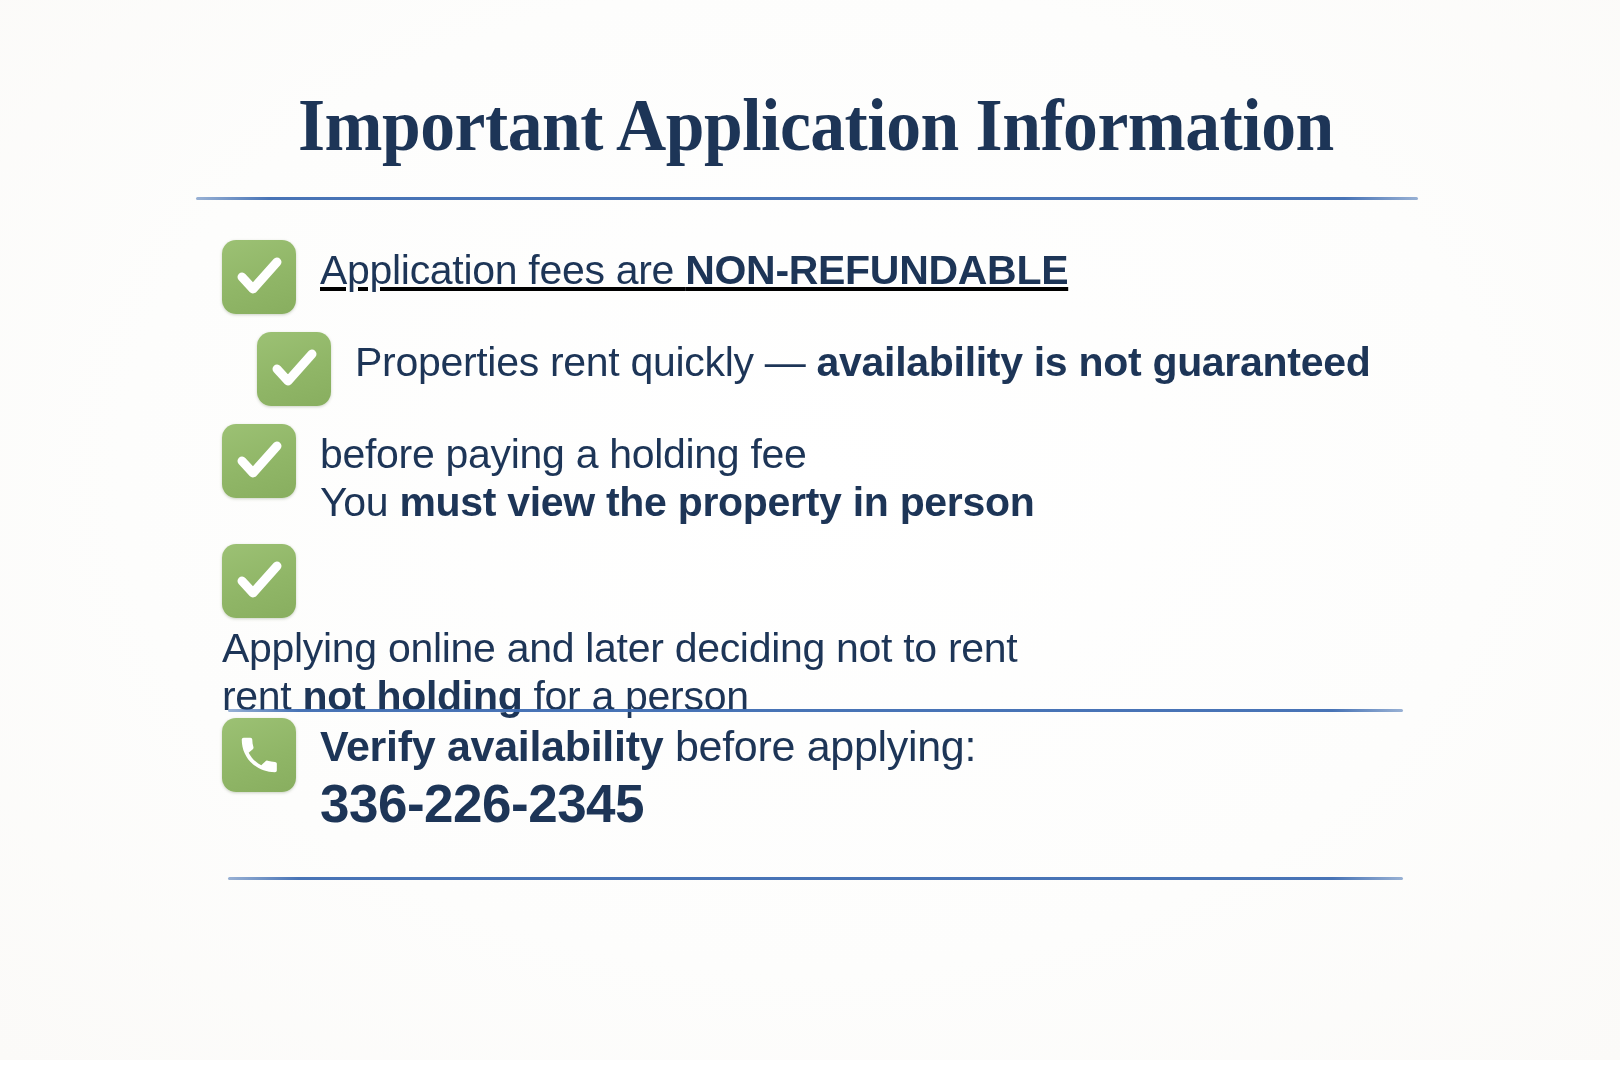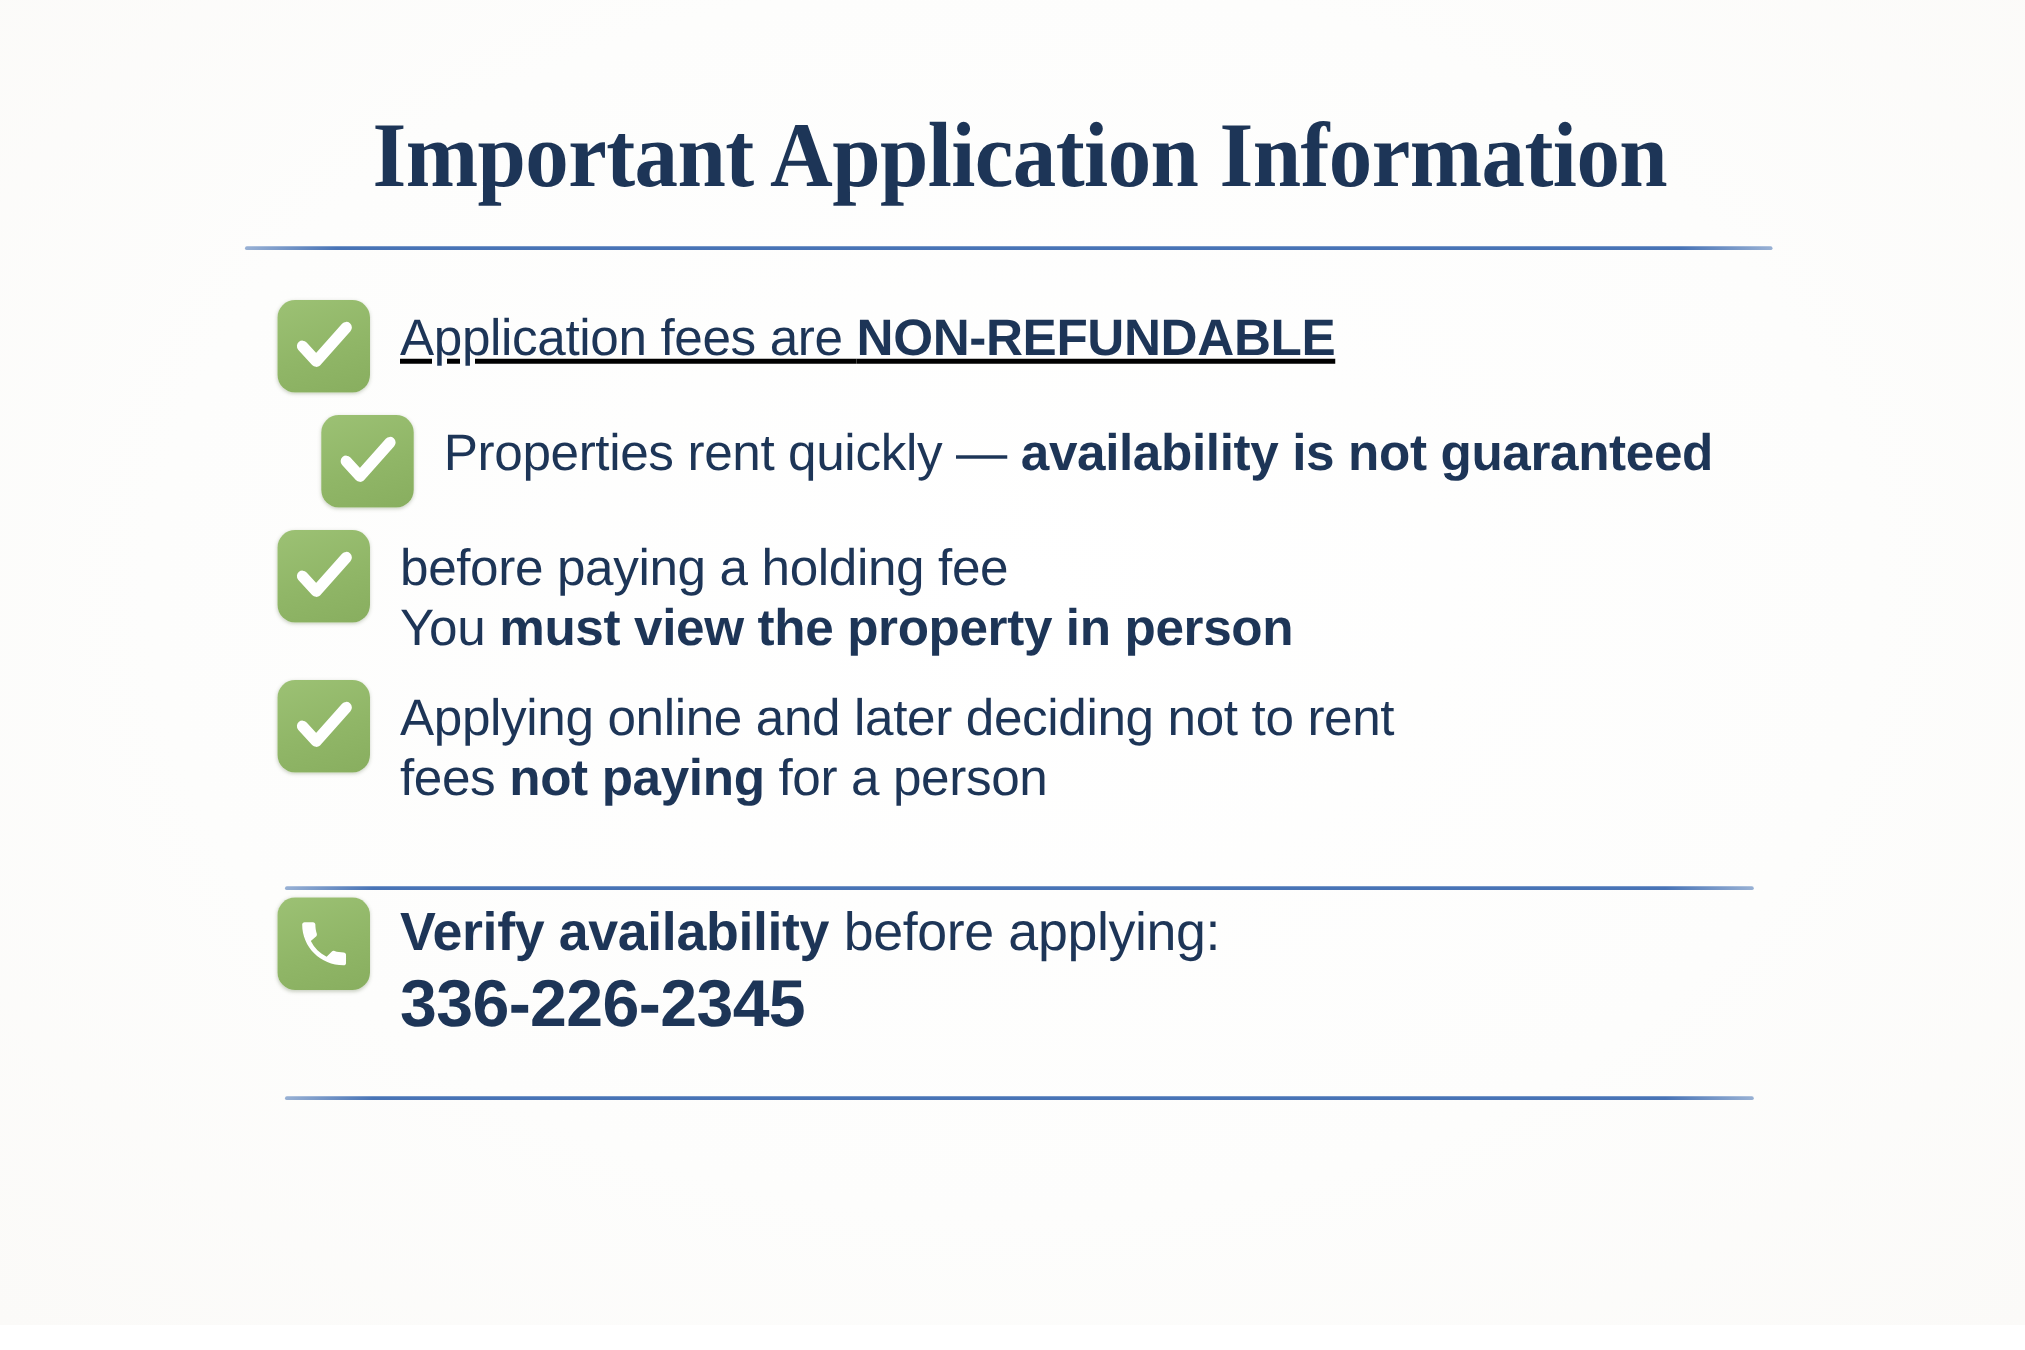--- a/index.html
+++ b/index.html
@@ -63,21 +63,21 @@
     left: 222px;
     top: 240px;
     width: 1200px;
   }
   .check-row {
     position: relative;
     display: flex;
     align-items: flex-start;
     margin-bottom: 18px;
   }
-  .check-row:last-child { margin-bottom: 0; }
+  .check-row:last-child { margin-bottom: 0; flex-direction: column; }
 
   .check-icon {
     flex: 0 0 auto;
     width: 74px;
     height: 74px;
     border-radius: 14px;
     background: linear-gradient(160deg, #9cc174 0%, #90b667 55%, #88ae5f 100%);
     box-shadow: 0 1px 3px rgba(90,110,70,0.30);
     display: flex;
     align-items: center;
@@ -205,21 +205,21 @@
       <div class="check-icon">
         <svg width="50" height="50" viewBox="0 0 50 50" aria-hidden="true">
           <path d="M8 25 L19 37 L43 10" fill="none" stroke="#ffffff" stroke-width="9" stroke-linecap="round" stroke-linejoin="round"></path>
         </svg>
       </div>
       <div class="check-text">
         <span class="ln">
           <span>Applying online and later deciding not to rent</span><b></b><span></span>
         </span>
         <span class="ln">
-          <span>fees </span><b>not paying</b><span> for a person</span>
+          <span>rent </span><b>not holding</b><span> for a person</span>
         </span>
       </div>
     </div>
 
   </div>
 
   <div class="divider divider-mid"></div>
 
   <div class="contact">
     <div class="phone-icon">

